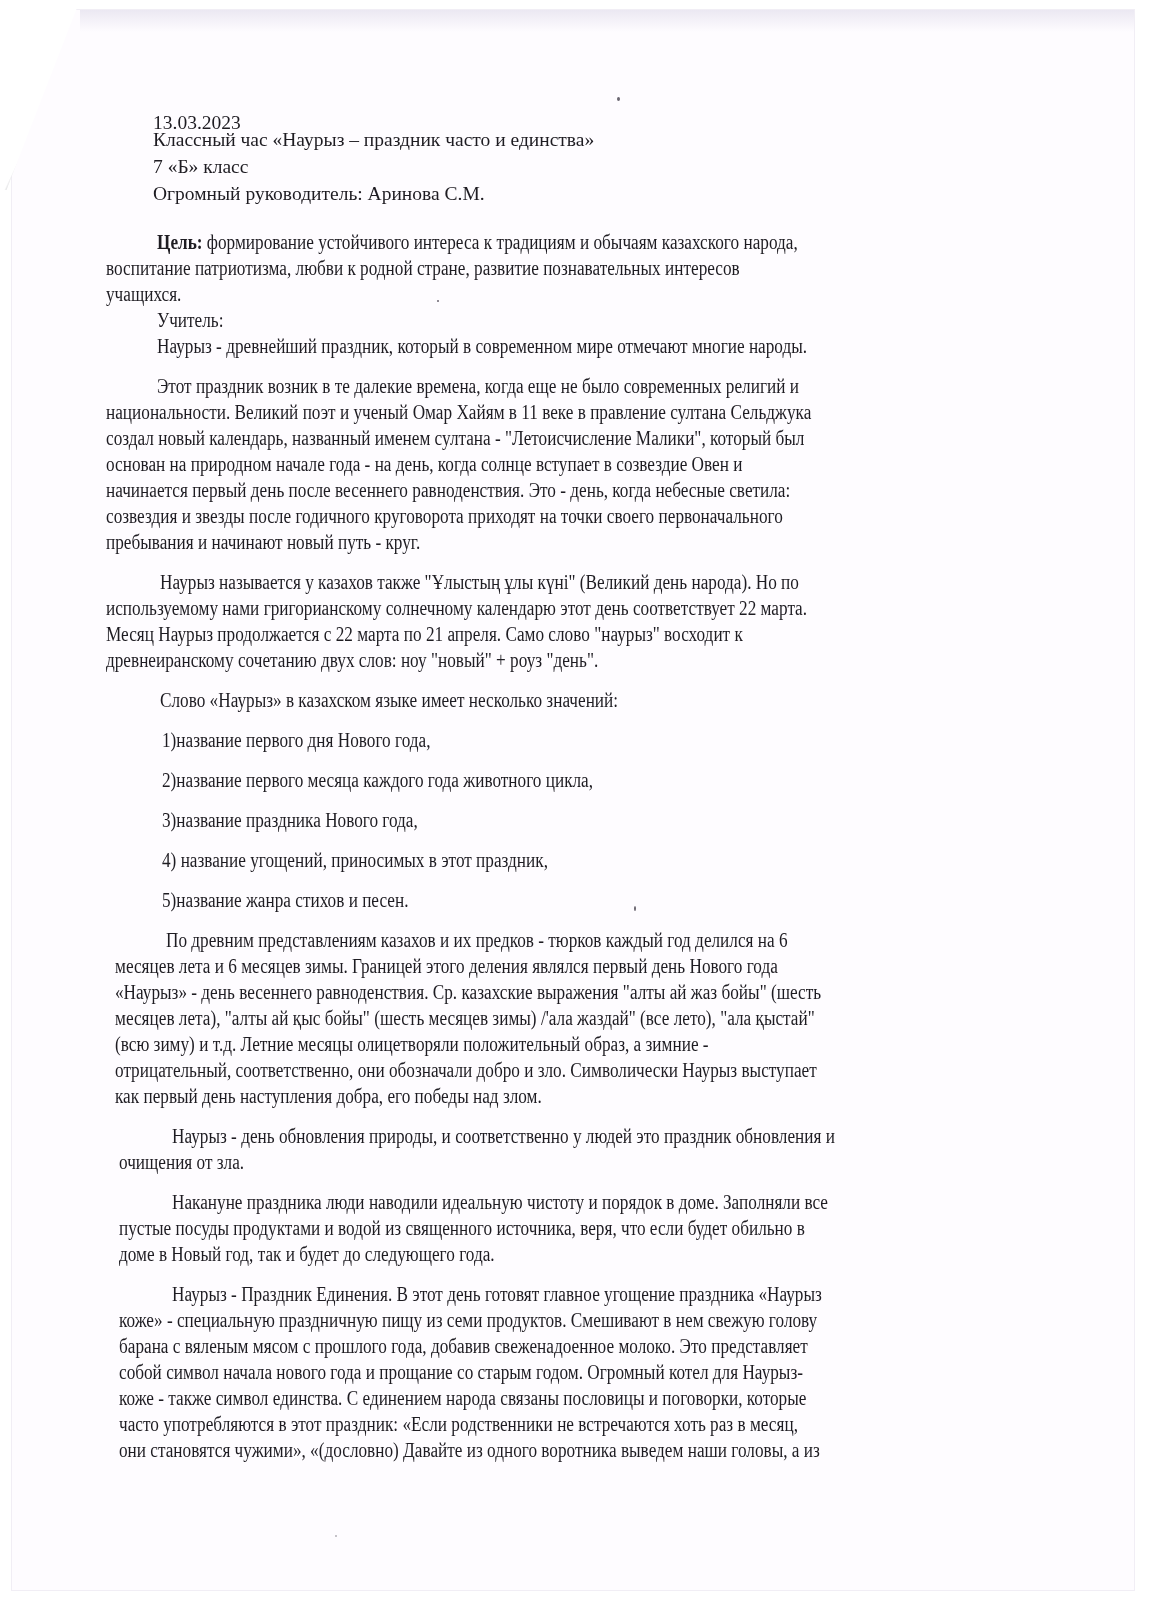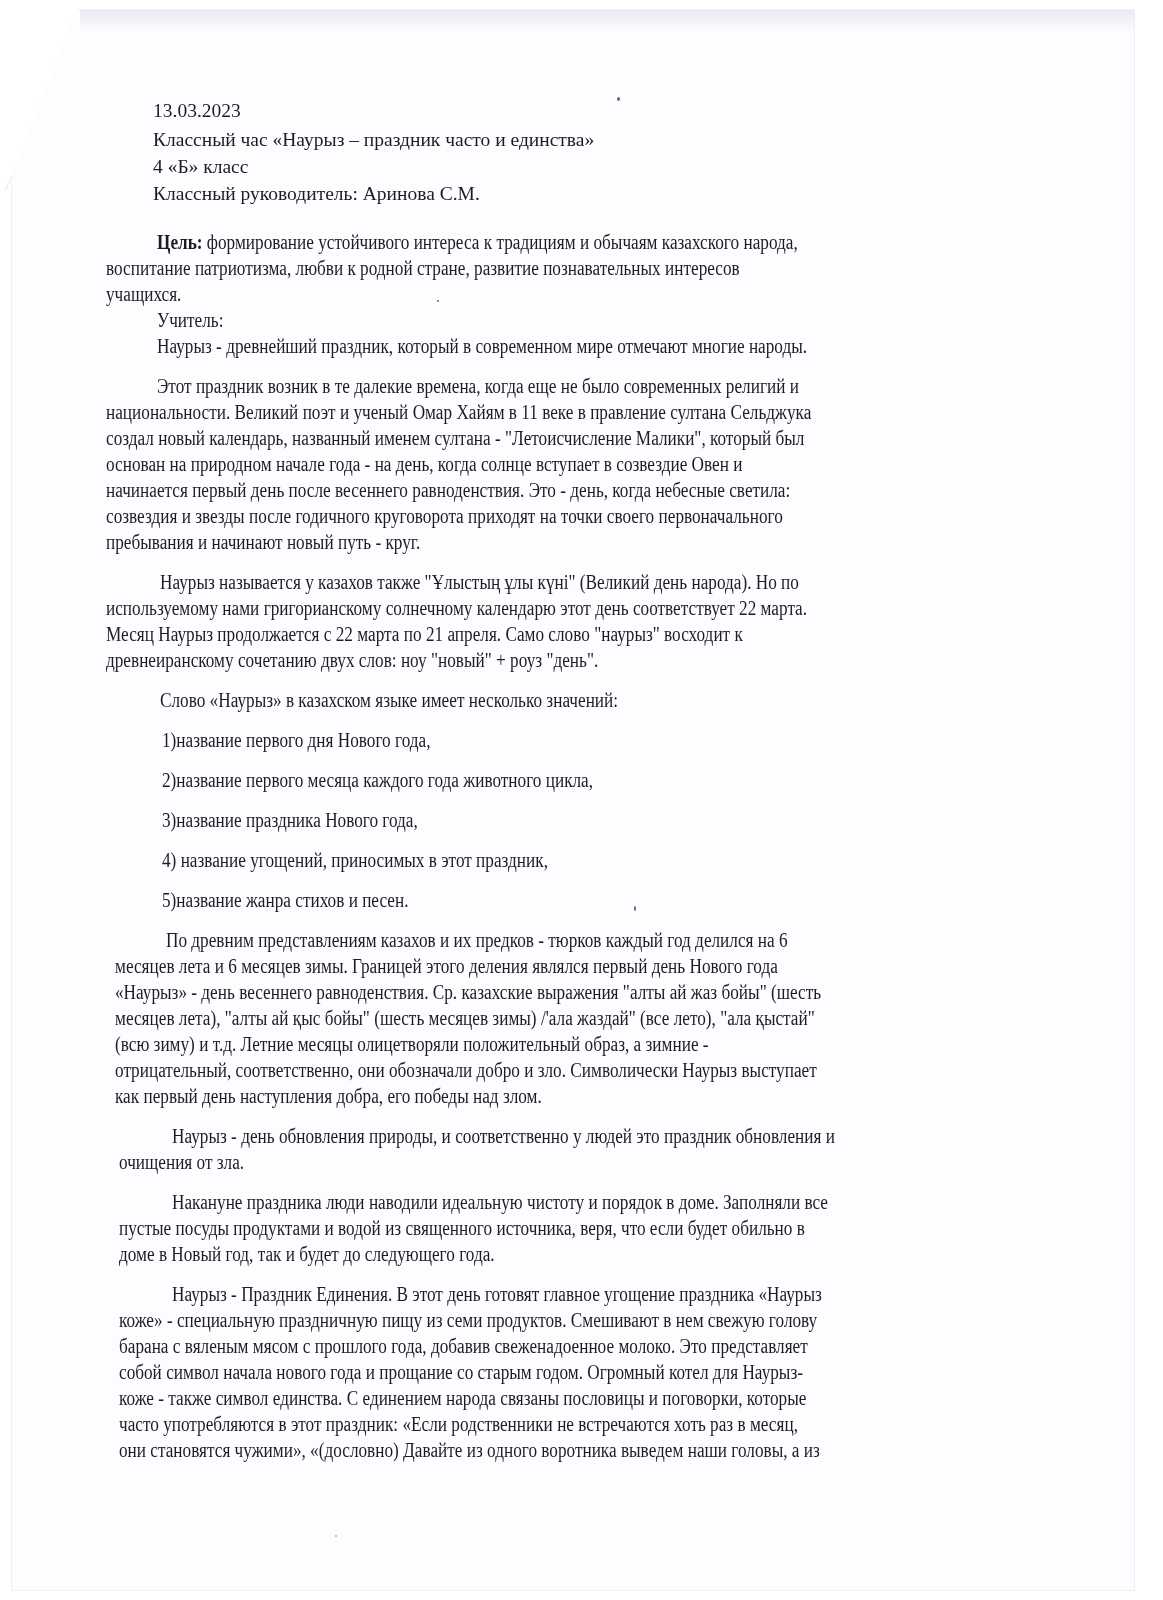--- a/index.html
+++ b/index.html
@@ -38,24 +38,24 @@
   .speck { position: absolute; background: #6a6670; border-radius: 50%; }
 </style>
 </head>
 <body>
 
 <div class="scan-bg"></div>
 <div class="page"></div>
 <div class="top-shade"></div>
 <div class="fold-shadow"></div>
 
-<div class="line hdr" style="top:99px">13.03.2023</div>
+<div class="line hdr" style="top:111px">13.03.2023</div>
 <div class="line hdr" style="top:128px">Классный час «Наурыз – праздник часто и единства»</div>
-<div class="line hdr" style="top:155px">4 «Б» класс</div>
-<div class="line hdr" style="top:182px">Классный руководитель: Аринова С.М.</div>
+<div class="line hdr" style="top:155px">7 «Б» класс</div>
+<div class="line hdr" style="top:182px">Огромный руководитель: Аринова С.М.</div>
 
 <div class="line body-text" style="left:157px; top:230px">
   <span class="bold">Цель:</span><span> формирование устойчивого интереса к традициям и обычаям казахского народа,</span>
 </div>
 <div class="line body-text" style="left:106px; top:256px">воспитание патриотизма, любви к родной стране, развитие познавательных интересов</div>
 <div class="line body-text" style="left:106px; top:282px">учащихся.</div>
 
 <div class="line body-text" style="left:157px; top:308px">Учитель:</div>
 <div class="line body-text" style="left:157px; top:334px">Наурыз - древнейший праздник, который в современном мире отмечают многие народы.</div>
 

